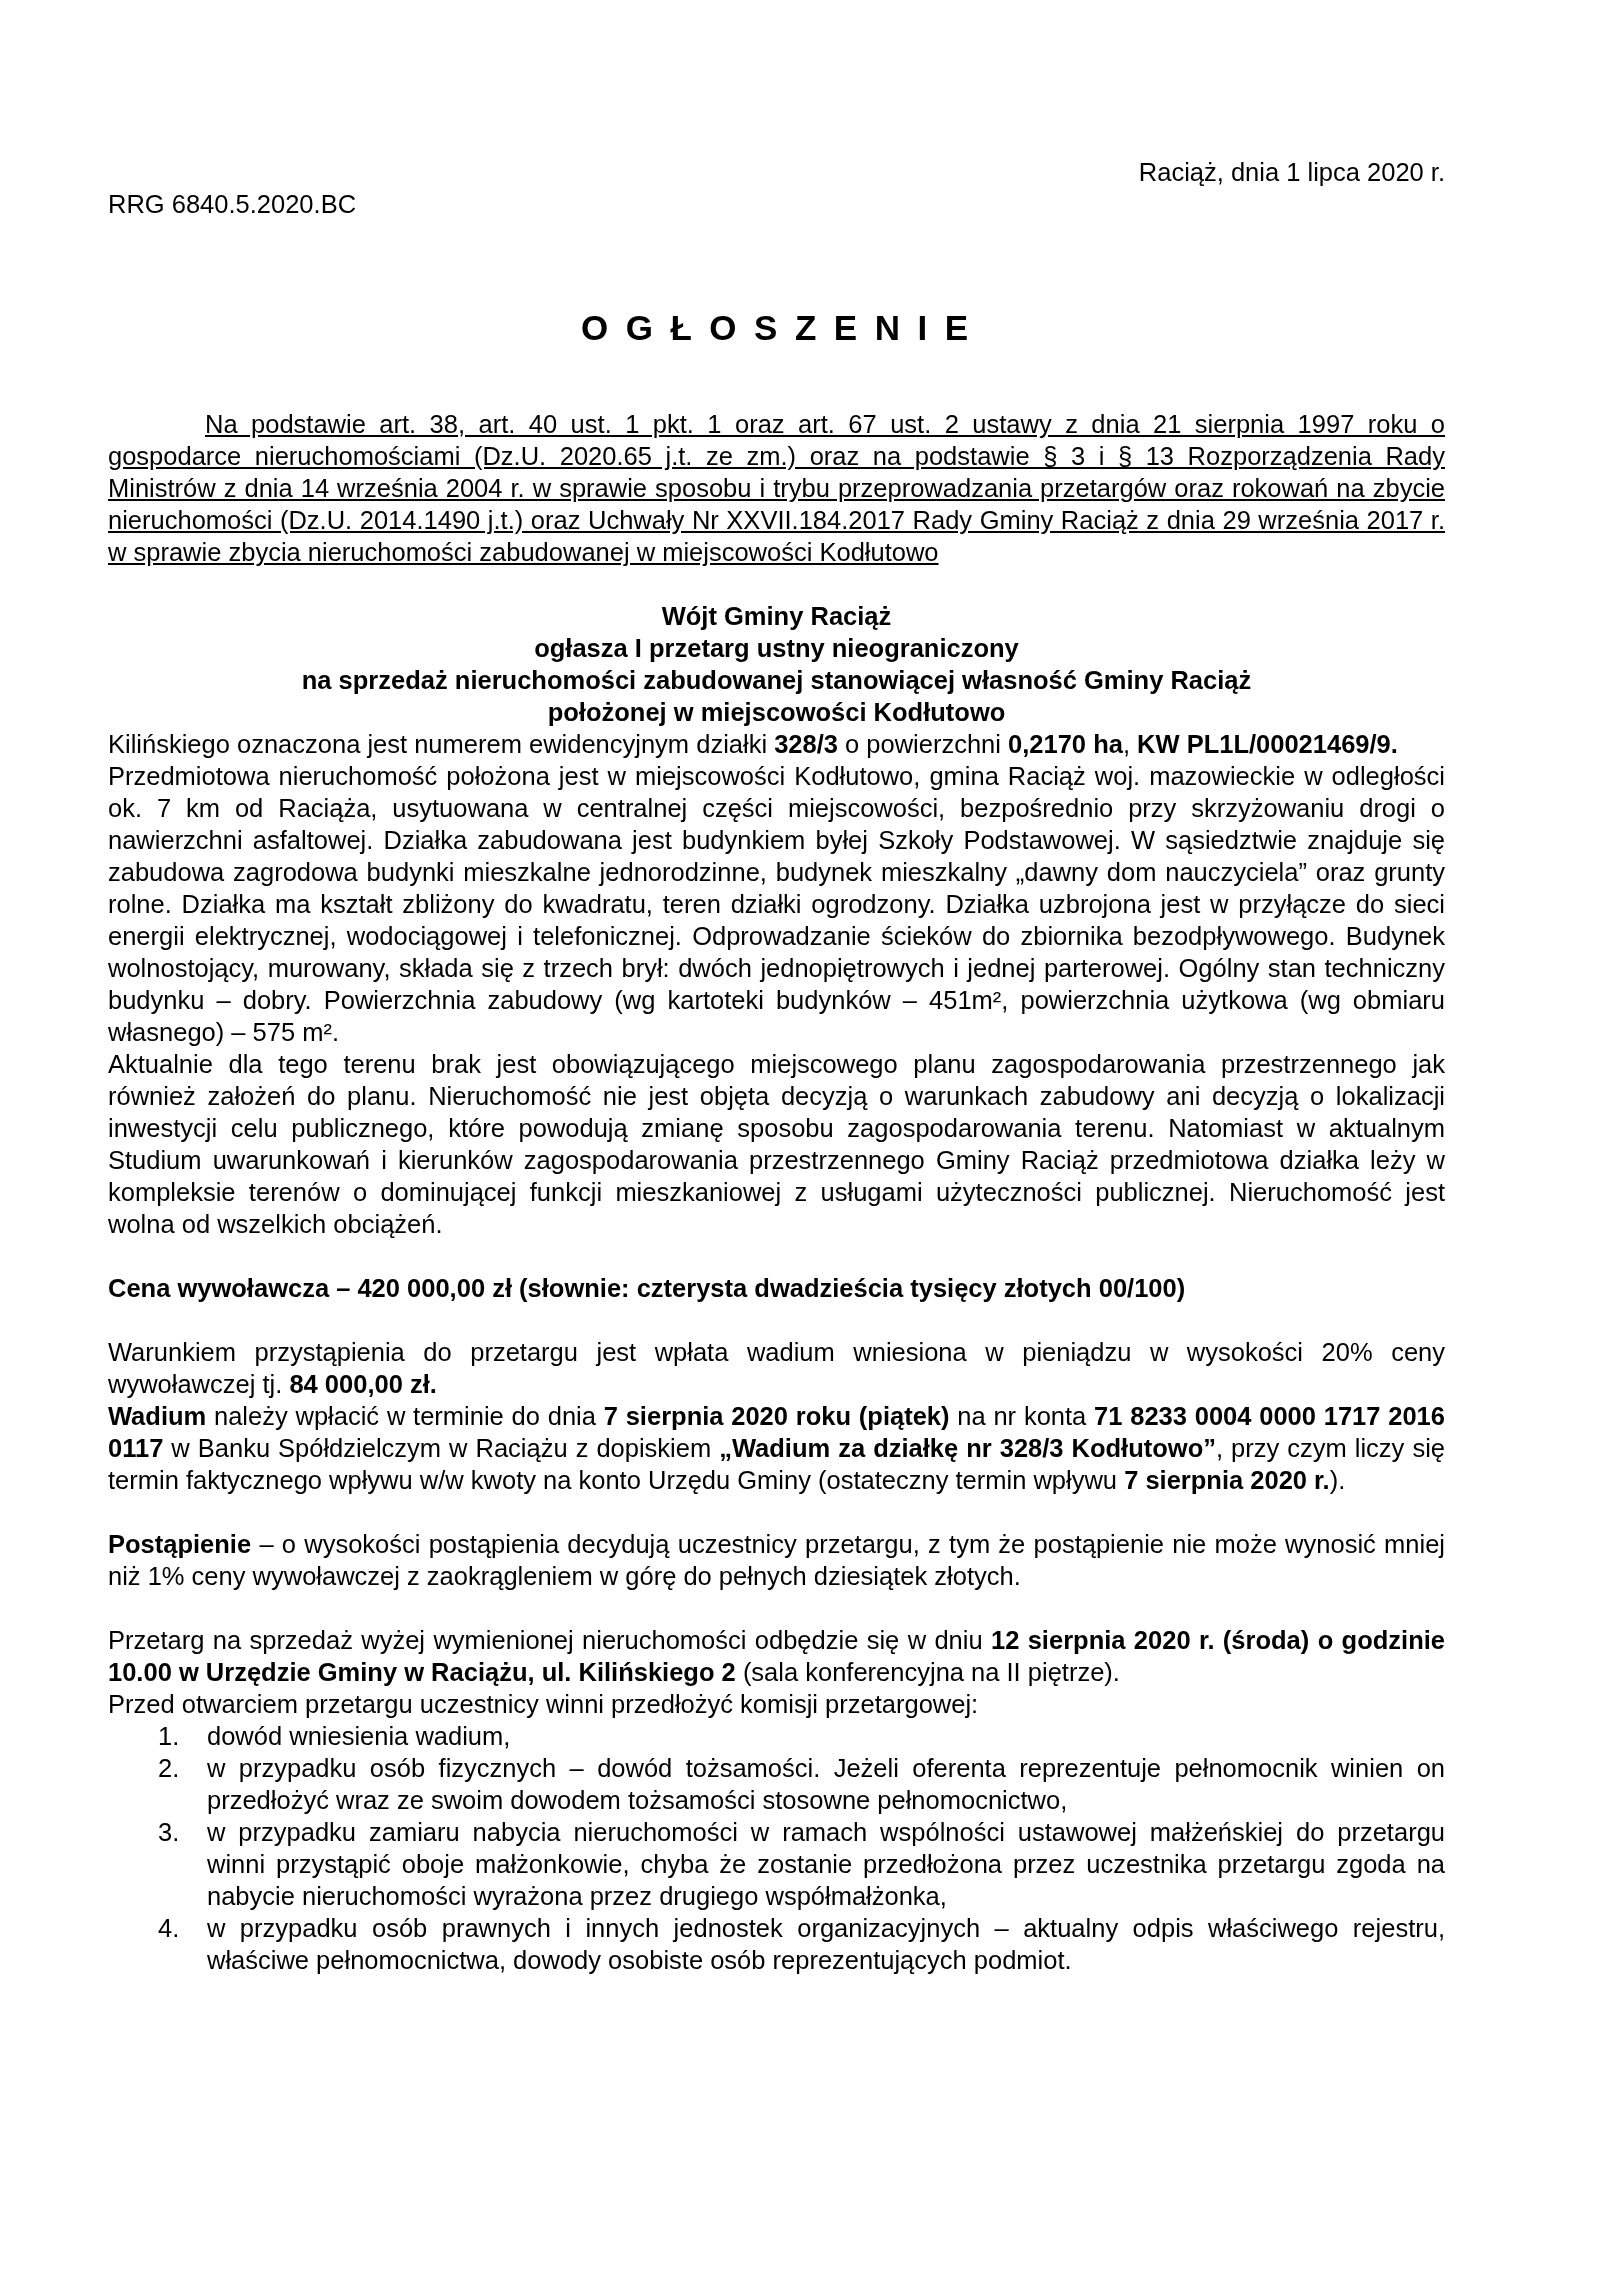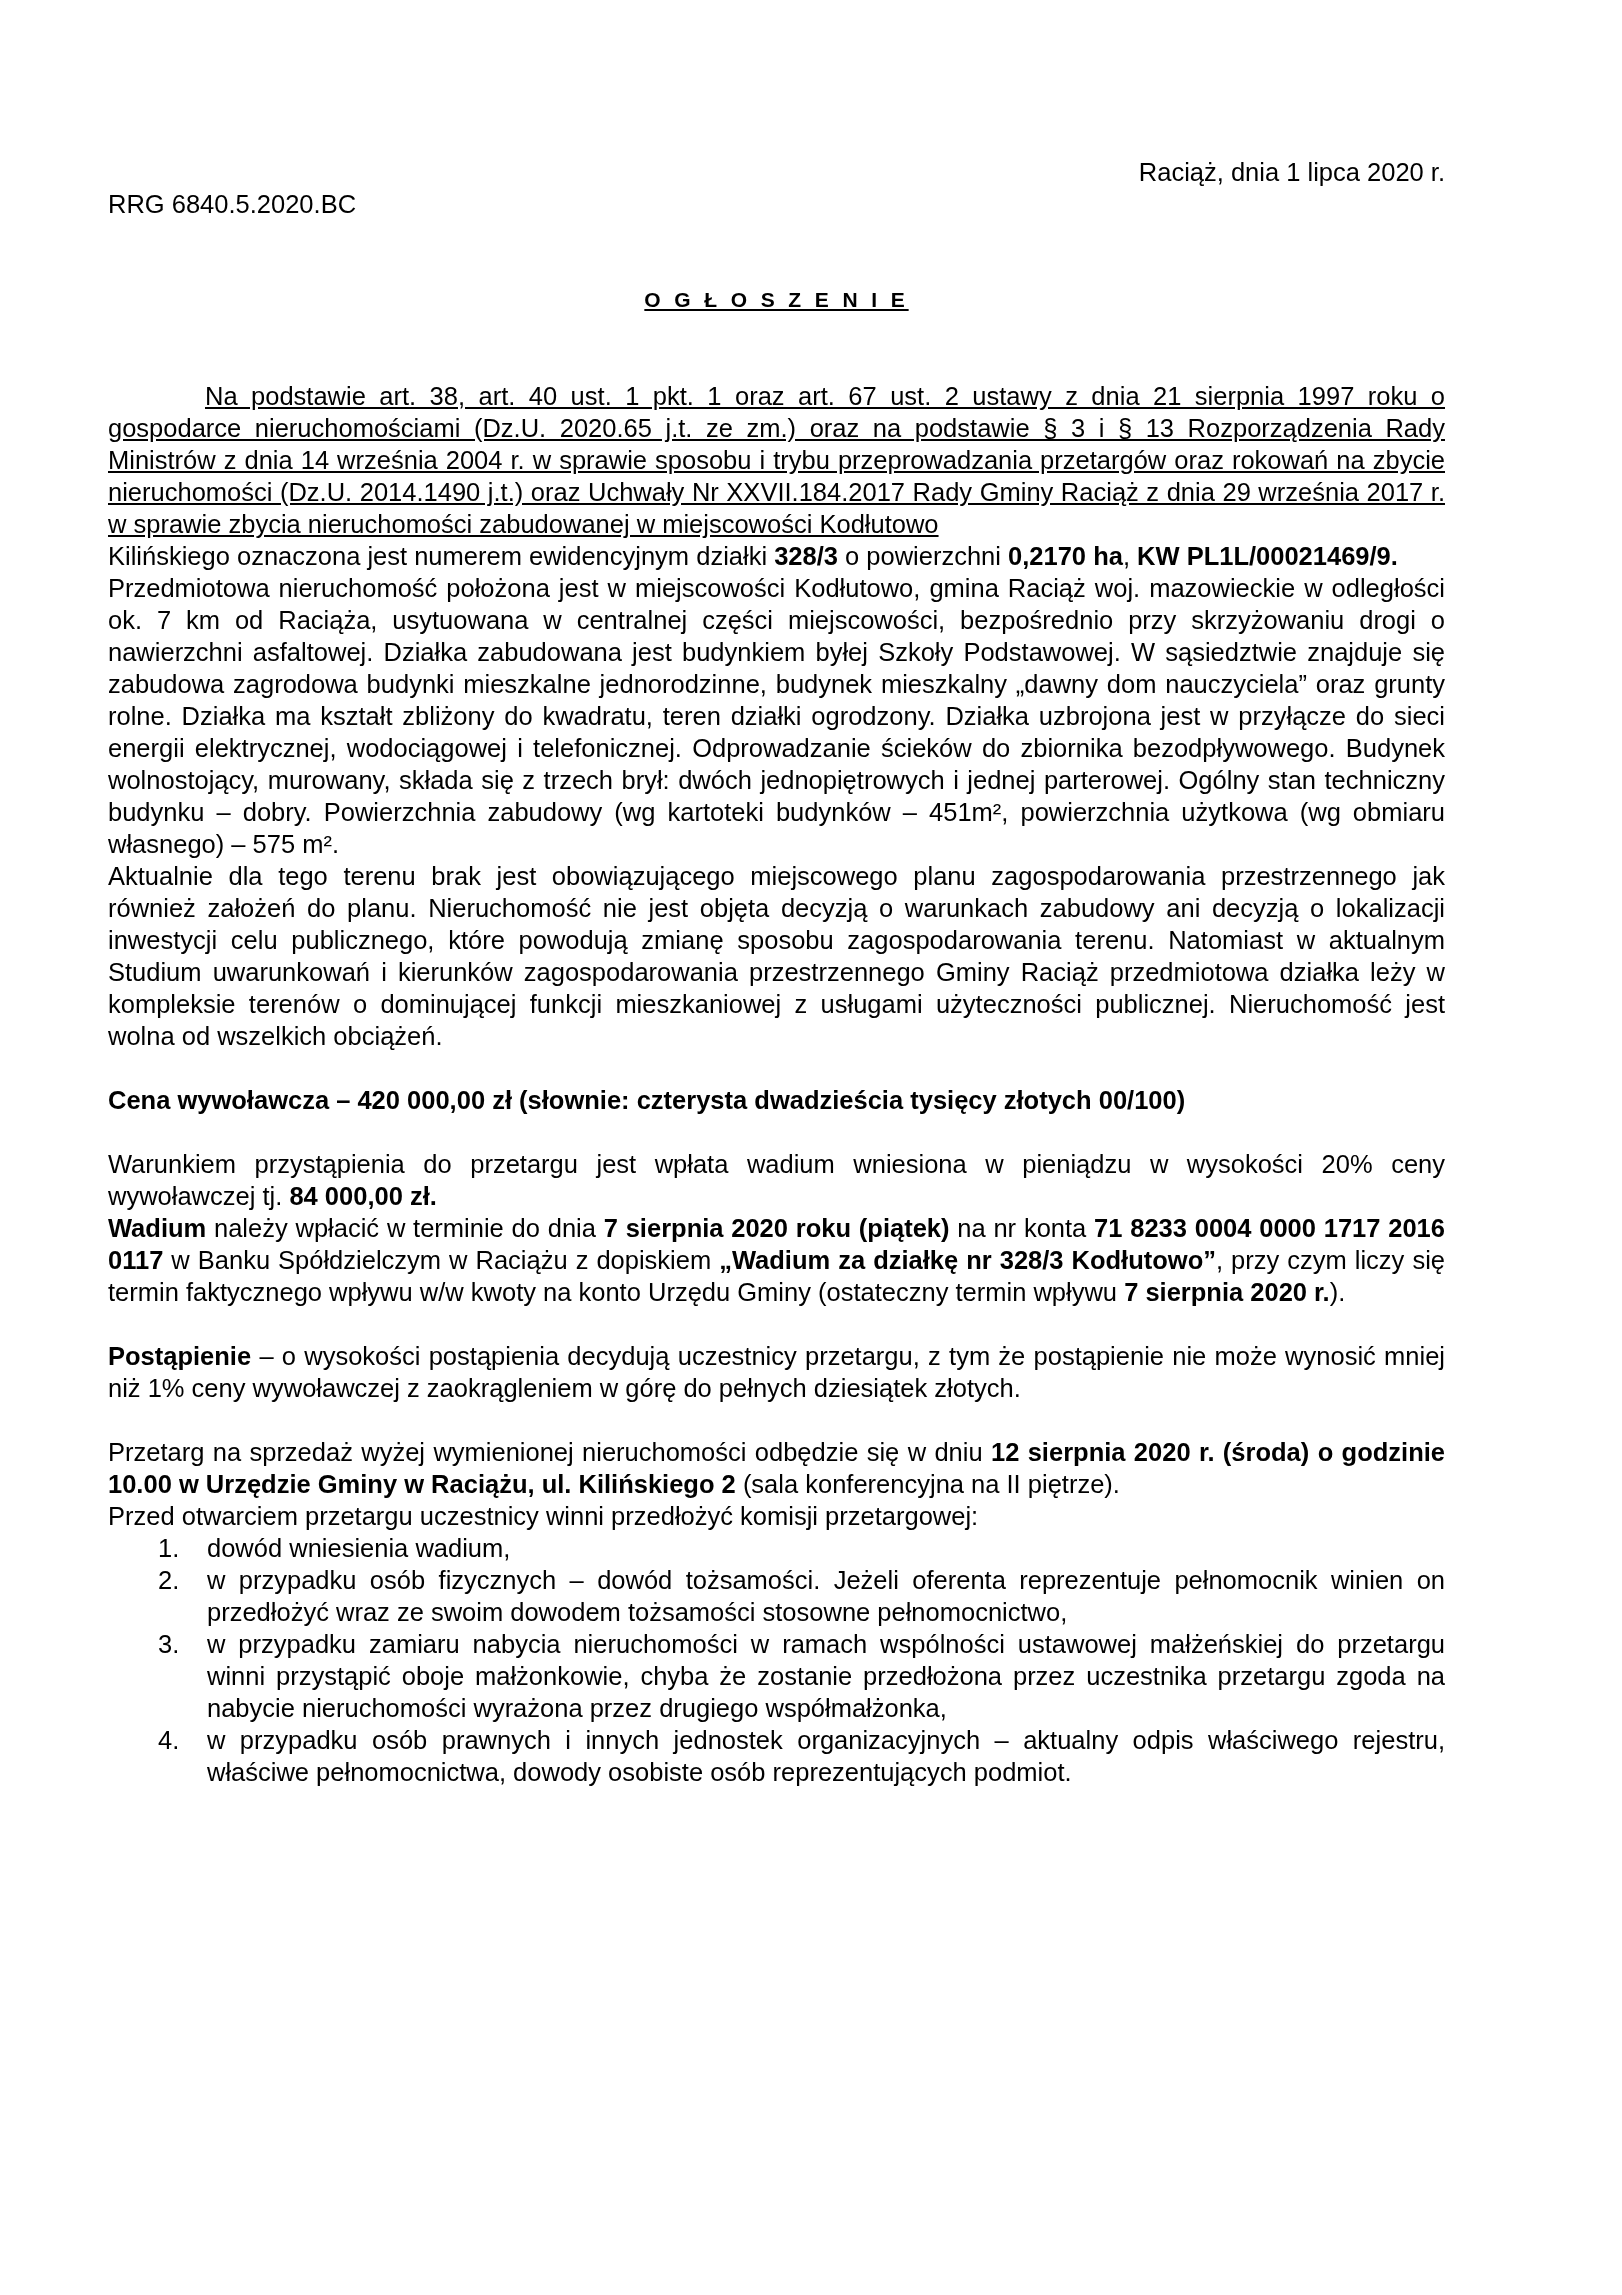--- a/index.html
+++ b/index.html
@@ -21,27 +21,26 @@
     overflow: hidden;
   }
   p { margin: 0; }
   .right { text-align: right; }
   .justify { text-align: justify; }
   .b { font-weight: bold; }
   .indent { text-indent: 97px; text-decoration: underline; }
   .mt1 { margin-top: 32px; }
   .mt2 { margin-top: 64px; }
   .doc-title {
-    margin: 64px 0 0 0;
+    margin: 92px 0 0 0;
     text-align: center;
-    font-size: 21px;
+    font-size: 35px;
     font-weight: bold;
     letter-spacing: 3.9px;
     line-height: 32px;
-    text-decoration: underline;
   }
   .heading p {
     text-align: center;
     font-weight: bold;
   }
   .reqs {
     margin: 0;
     padding: 0;
     list-style: none;
   }
@@ -61,20 +60,26 @@
 
 <div class="page">
 
   <p class="right">Raciąż, dnia 1 lipca 2020 r.</p>
   <p>RRG 6840.5.2020.BC</p>
 
   <h1 class="doc-title">O G Ł O S Z E N I E</h1>
 
   <p class="justify indent mt2">Na podstawie art. 38, art. 40 ust. 1 pkt. 1 oraz art. 67 ust. 2 ustawy z dnia 21 sierpnia 1997 roku o gospodarce nieruchomościami (Dz.U. 2020.65 j.t. ze zm.) oraz na podstawie § 3 i § 13 Rozporządzenia Rady Ministrów z dnia 14 września 2004 r. w sprawie sposobu i trybu przeprowadzania przetargów oraz rokowań na zbycie nieruchomości (Dz.U. 2014.1490 j.t.) oraz Uchwały Nr XXVII.184.2017 Rady Gminy Raciąż z dnia 29 września 2017 r. w sprawie zbycia nieruchomości zabudowanej w miejscowości Kodłutowo</p>
 
+  <div class="heading mt1">
+    <p>Wójt Gminy Raciąż</p>
+    <p>ogłasza I przetarg ustny nieograniczony</p>
+    <p>na sprzedaż nieruchomości zabudowanej stanowiącej własność Gminy Raciąż</p>
+    <p>położonej w miejscowości Kodłutowo</p>
+  </div>
 
   <p class="justify"><span>Kilińskiego oznaczona jest numerem ewidencyjnym działki </span><span class="b">328/3</span><span> o powierzchni </span><span class="b">0,2170 ha</span><span>, </span><span class="b">KW PL1L/00021469/9.</span></p>
 
   <p class="justify">Przedmiotowa nieruchomość położona jest w miejscowości Kodłutowo, gmina Raciąż woj. mazowieckie w odległości ok. 7 km od Raciąża, usytuowana w centralnej części miejscowości, bezpośrednio przy skrzyżowaniu drogi o nawierzchni asfaltowej. Działka zabudowana jest budynkiem byłej Szkoły Podstawowej. W sąsiedztwie znajduje się zabudowa zagrodowa budynki mieszkalne jednorodzinne, budynek mieszkalny „dawny dom nauczyciela” oraz grunty rolne. Działka ma kształt zbliżony do kwadratu, teren działki ogrodzony. Działka uzbrojona jest w przyłącze do sieci energii elektrycznej, wodociągowej i telefonicznej. Odprowadzanie ścieków do zbiornika bezodpływowego. Budynek wolnostojący, murowany, składa się z trzech brył: dwóch jednopiętrowych i jednej parterowej. Ogólny stan techniczny budynku – dobry. Powierzchnia zabudowy (wg kartoteki budynków – 451m², powierzchnia użytkowa (wg obmiaru własnego) – 575 m².</p>
 
   <p class="justify">Aktualnie dla tego terenu brak jest obowiązującego miejscowego planu zagospodarowania przestrzennego jak również założeń do planu. Nieruchomość nie jest objęta decyzją o warunkach zabudowy ani decyzją o lokalizacji inwestycji celu publicznego, które powodują zmianę sposobu zagospodarowania terenu. Natomiast w aktualnym Studium uwarunkowań i kierunków zagospodarowania przestrzennego Gminy Raciąż przedmiotowa działka leży w kompleksie terenów o dominującej funkcji mieszkaniowej z usługami użyteczności publicznej. Nieruchomość jest wolna od wszelkich obciążeń.</p>
 
   <p class="b mt1">Cena wywoławcza – 420 000,00 zł (słownie: czterysta dwadzieścia tysięcy złotych 00/100)</p>
 
   <p class="justify mt1"><span>Warunkiem przystąpienia do przetargu jest wpłata wadium wniesiona w pieniądzu w wysokości 20% ceny wywoławczej tj. </span><span class="b">84 000,00 zł.</span></p>

